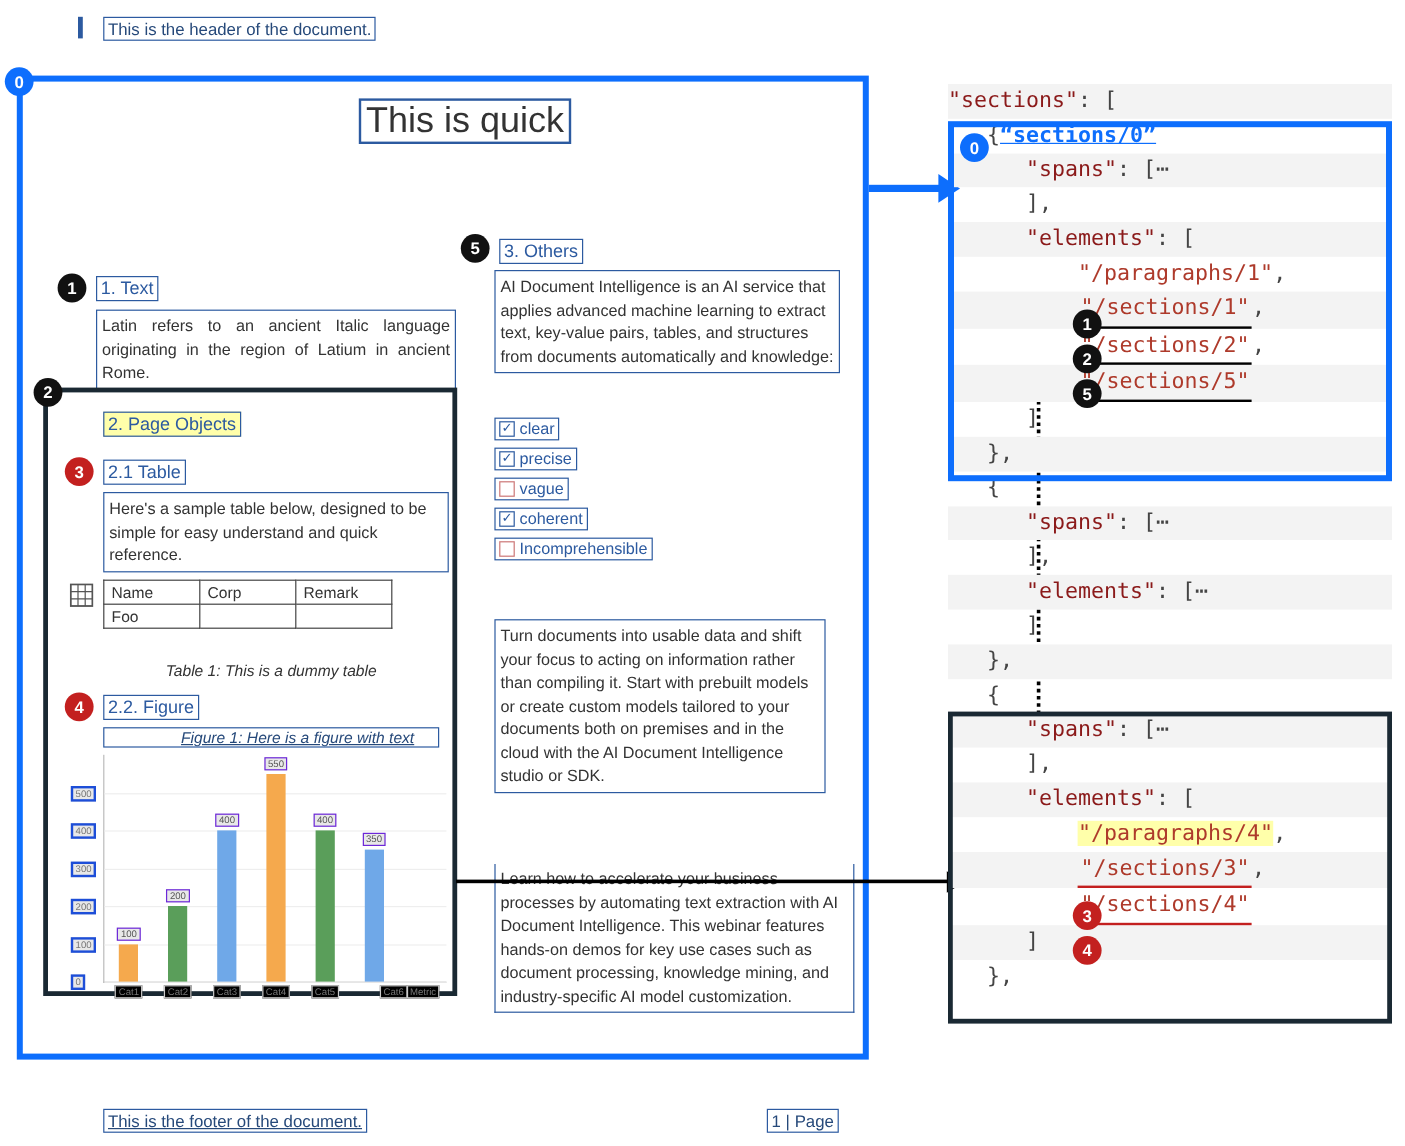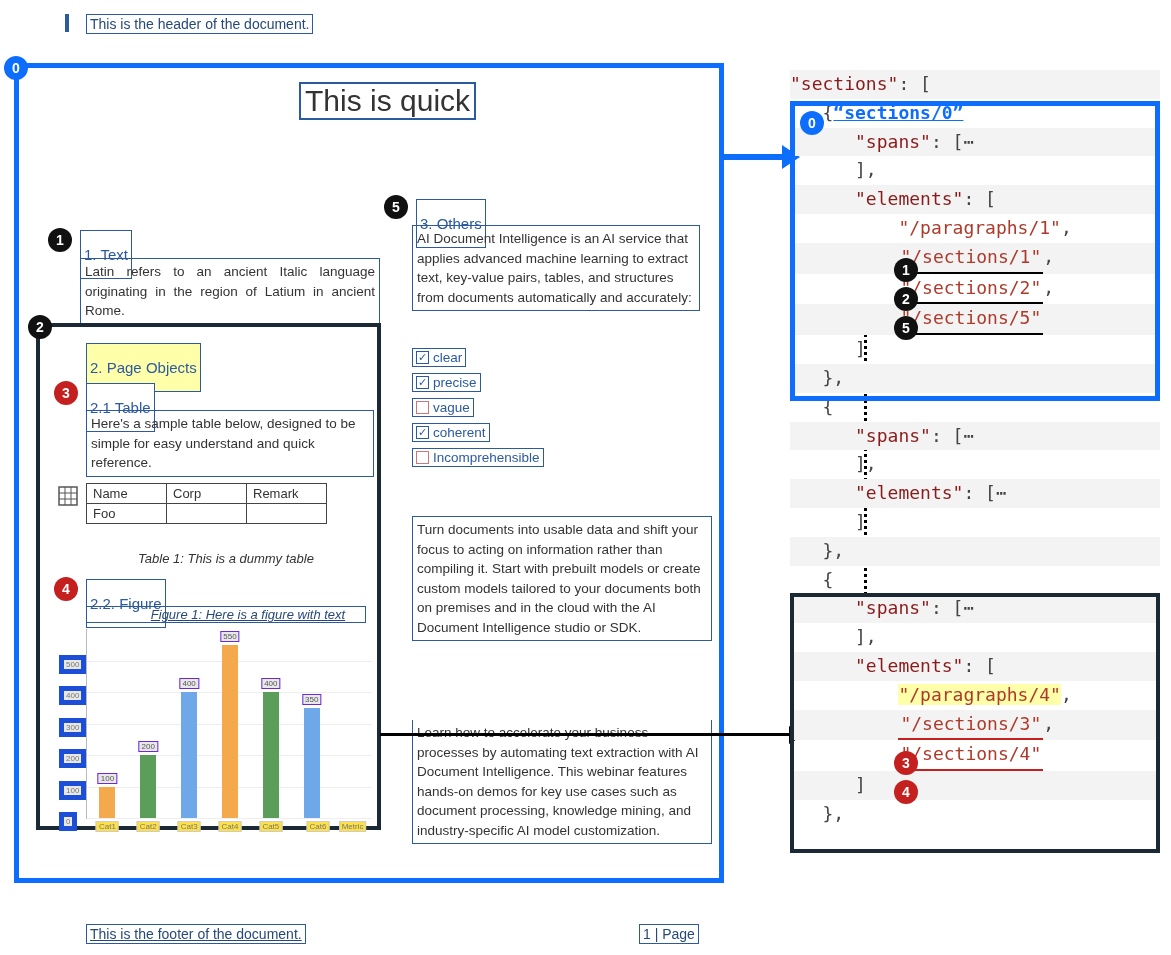--- a/index.html
+++ b/index.html
@@ -42,21 +42,21 @@
     padding: 0 4px;
   }
 
   .col1 { position: absolute; left: 80px; width: 300px; }
 
   .heading {
     display: inline-block;
     font-size: 15px;
     color: #2c5aa0;
     border: 1px solid #2c5aa0;
-    padding: 15px 3px;
+    padding: 1px 3px;
     background: #fff;
   }
   .heading.highlight { background: #ffffaa; }
 
   .para-box {
     font-size: 13.5px;
     color: #333;
     border: 1px solid #2c5aa0;
     padding: 3px 4px;
     line-height: 1.45;
@@ -110,28 +110,28 @@
     justify-content: center;
     font-size: 11px;
     line-height: 1;
   }
   .cbox.checked { border-color: #2c5aa0; color: #2c5aa0; }
   .cbox.unchecked { border-color: #c77; color: transparent; }
 
   
   .chart-wrap { position: absolute; left: 86px; top: 629px; width: 286px; height: 190px; }
   .chart-area { position: relative; width: 100%; height: 100%; border-left: 1px solid #bbb; border-bottom: 1px solid #bbb; }
-  .ytick { position: absolute; left: -28px; font-size: 8px; background:#e8e8e8; border:5px solid #1d4ed8; padding:0 2px; color:#777; }
+  .ytick { position: absolute; left: -28px; font-size: 8px; background:#e8e8e8; border:2px solid #1d4ed8; padding:0 2px; color:#777; }
   .grid { position: absolute; left:0; right:0; border-top:1px solid #eee; }
   .bar { position: absolute; bottom: 0; width: 16px; }
   .bar.orange { background: #f5a94d; }
   .bar.green { background: #5a9e5a; }
   .bar.blue { background: #6fa8e8; }
   .bar-label { position: absolute; font-size: 8px; background:#e8e8e8; border:1px solid #6d28d9; padding:0 2px; color:#555; transform: translateX(-50%); }
-  .xtick { position: absolute; bottom: -14px; font-size: 8px; background:#fde047; border:1px solid #ccc; padding:0 2px; color:#777; transform: translateX(-50%); }
+  .xtick { position: absolute; bottom: -14px; font-size: 8px; background:#000000; border:1px solid #ccc; padding:0 2px; color:#777; transform: translateX(-50%); }
 
   
   .json-panel {
     position: absolute;
     left: 790px;
     top: 70px;
     width: 370px;
     font-family: Consolas, monospace;
     font-size: 18px;
     line-height: 1.6;
@@ -284,30 +284,30 @@
       <div class="bar-label" style="left: 102.143px; bottom: 129px;">400</div>
       <div class="xtick" style="left: 102.143px;">Cat3</div>
       <div class="bar orange" style="left: 135px; height: 173.25px;"></div>
       <div class="bar-label" style="left: 143px; bottom: 176.25px;">550</div>
       <div class="xtick" style="left: 143px;">Cat4</div>
       <div class="bar green" style="left: 175.857px; height: 126px;"></div>
       <div class="bar-label" style="left: 183.857px; bottom: 129px;">400</div>
       <div class="xtick" style="left: 183.857px;">Cat5</div>
       <div class="bar blue" style="left: 216.714px; height: 110.25px;"></div>
       <div class="bar-label" style="left: 224.714px; bottom: 113.25px;">350</div>
-      <div class="xtick" style="left: 231px; text-align: right;">Cat6</div>
+      <div class="xtick" style="left: 241px; text-align: right;">Cat6</div>
       <div class="xtick" style="left: 265.571px;">Metric</div>
     </div>
 </div>
 
 <div class="badge black" style="left:384px;top:195px">5</div>
 <div style="position:absolute;left:416px;top:199px;">
   <span class="heading">3. Others</span>
 </div>
-<div class="para-box" style="position:absolute;left:412px;top:225px;width:288px;">AI Document Intelligence is an AI service that applies advanced machine learning to extract text, key-value pairs, tables, and structures from documents automatically and accurately:</div>
+<div class="para-box" style="position:absolute;left:412px;top:225px;width:288px;">AI Document Intelligence is an AI service that applies advanced machine learning to extract text, key-value pairs, tables, and structures from documents automatically and knowledge:</div>
 
 <div id="checklist" style="position:absolute;left:412px;top:345px;">
     <div><span class="checkitem">
         <span class="cbox checked">✓</span>
         <span>clear</span>
       </span></div>
     <div><span class="checkitem">
         <span class="cbox checked">✓</span>
         <span>precise</span>
       </span></div>
@@ -318,21 +318,21 @@
     <div><span class="checkitem">
         <span class="cbox checked">✓</span>
         <span>coherent</span>
       </span></div>
     <div><span class="checkitem">
         <span class="cbox unchecked"></span>
         <span>Incomprehensible</span>
       </span></div>
   </div>
 
-<div class="para-box" style="position:absolute;left:412px;top:516px;width:300px;">Turn documents into usable data and shift your focus to acting on information rather than compiling it. Start with prebuilt models or create custom models tailored to your documents both on premises and in the cloud with the AI Document Intelligence studio or SDK.</div>
+<div class="para-box" style="position:absolute;left:412px;top:516px;width:276px;">Turn documents into usable data and shift your focus to acting on information rather than compiling it. Start with prebuilt models or create custom models tailored to your documents both on premises and in the cloud with the AI Document Intelligence studio or SDK.</div>
 <div class="para-box" style="position:absolute;left:412px;top:720px;width:300px;border-top:none">Learn how to accelerate your business processes by automating text extraction with AI Document Intelligence. This webinar features hands-on demos for key use cases such as document processing, knowledge mining, and industry-specific AI model customization.</div>
 
 <div class="arrow-solid-blue"></div>
 <div class="arrow-solid-black"></div>
 <div class="dotted-lead"></div>
 <div class="dotted-path"></div>
 
 <div class="json-panel">
   <div class="row alt"><span class="k">"sections"</span><span class="p">: </span><span class="p">[</span></div>
   <div class="row">   <span class="p">{</span><span class="link">“sections/0”</span></div>

